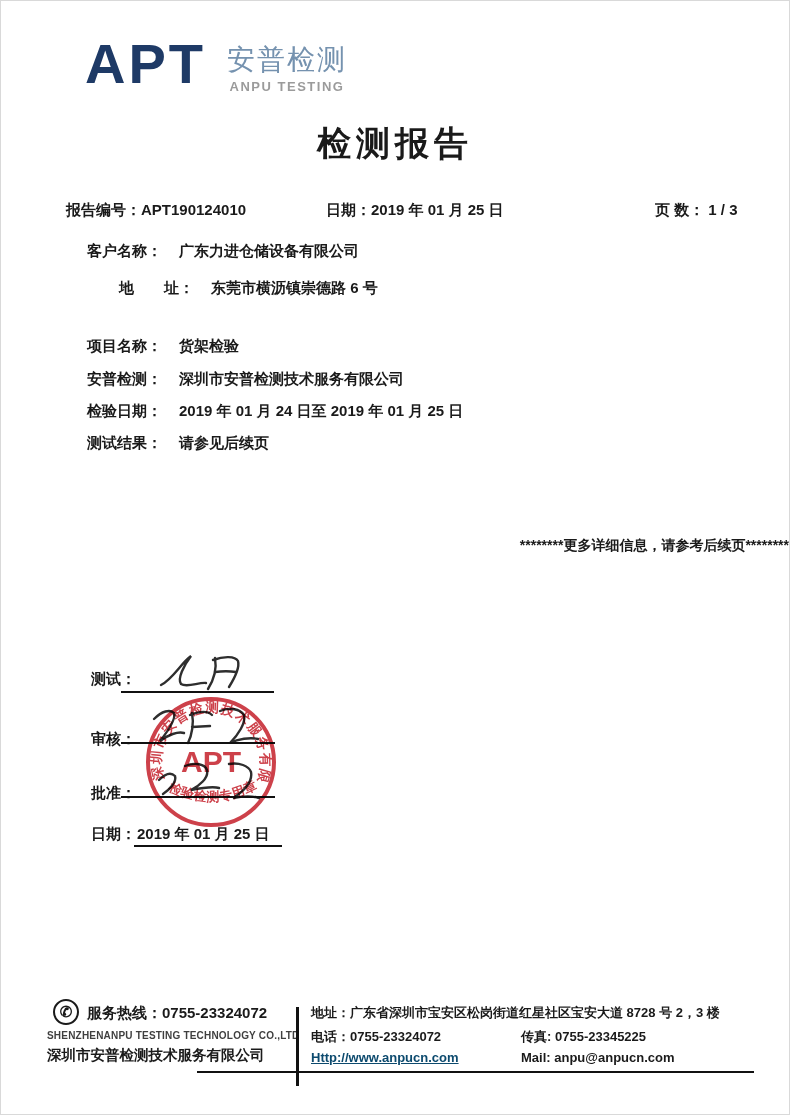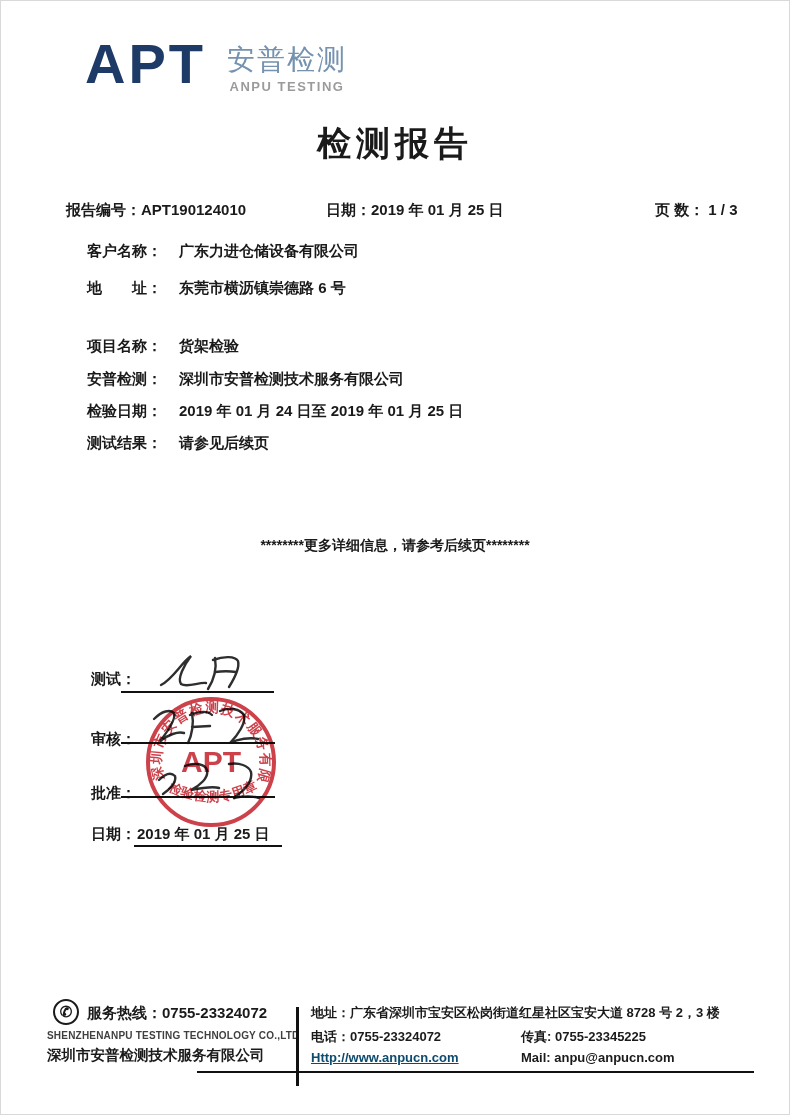--- a/index.html
+++ b/index.html
@@ -27,25 +27,25 @@
 
   
   .meta { position:absolute; top:200px; font-size:15px; font-weight:bold; white-space:nowrap; }
   .meta-report { left:65px; }
   .meta-date { left:325px; }
   .meta-pages { left:616px;margin-left:38px; }
 
   
   .info-row { position:absolute; left:86px; display:flex; font-size:15px; font-weight:bold; white-space:nowrap; }
   .info-label { width:92px; flex-shrink:0; }
-  .r-client0 { top:241px; } .r-client1 { top:278px; }
+  .r-client0 { top:241px; } .r-client1 { top:278px;margin-left:32px; }
   .r-proj0 { top:336px; } .r-proj1 { top:369px; } .r-proj2 { top:401px; } .r-proj3 { top:433px; }
 
   
-  .note { position:absolute; top:536px; width:100%; text-align:center; font-size:14px; font-weight:bold; }
+  .note { position:absolute; top:536px; width:100%; text-align:right; font-size:14px; font-weight:bold; }
 
   
   .sig-label { position:absolute; left:90px; font-size:15px; font-weight:bold; white-space:nowrap; z-index:3; }
   .sig-line { position:absolute; height:2px; background:#111; z-index:3; }
   .l-test { left:120px; top:690px; width:153px; }
   .l-review { left:120px; top:741px; width:154px; }
   .l-approve { left:120px; top:795px; width:154px; }
   .sig-date-val { position:absolute; left:136px; top:824px; font-size:15px; font-weight:bold; z-index:3; white-space:nowrap; }
   .l-date { left:133px; top:844px; width:148px; }
 

